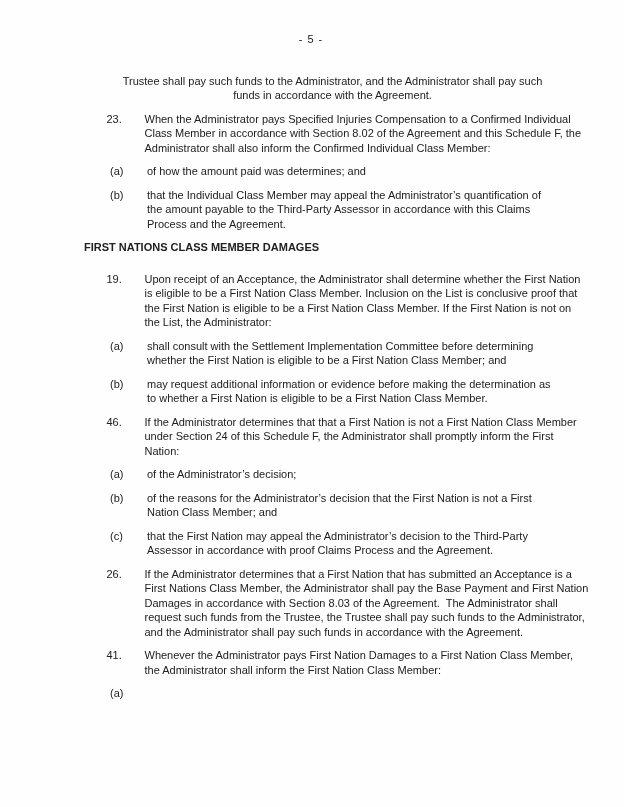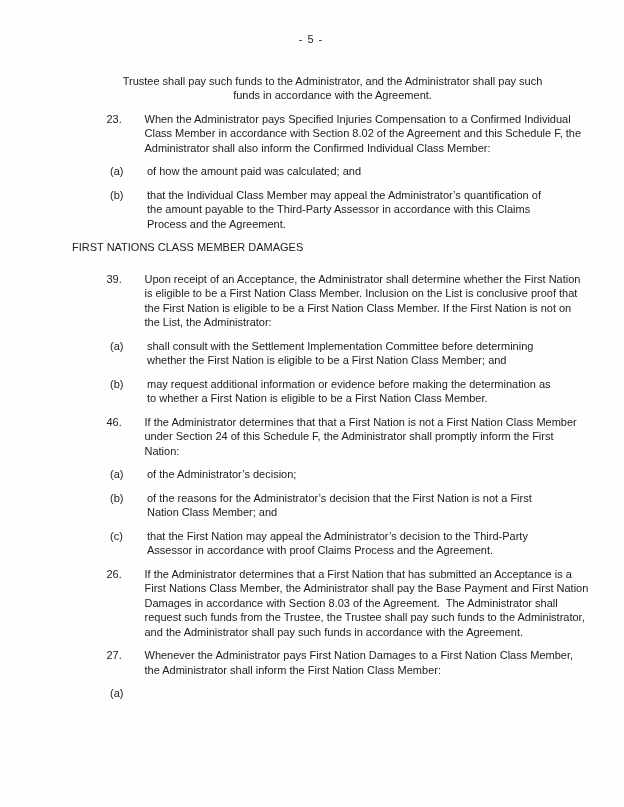--- a/index.html
+++ b/index.html
@@ -38,49 +38,50 @@
   .para .num  { flex: 0 0 38px; }
   .para .text { width: 445px; }
 
   
   .sub { display: flex; padding-left: 38px; }
   .sub .letter { flex: 0 0 37px; }
   .sub .text   { width: 406px; }
 
   
   .heading {
-    font-weight: normal;
+    font-weight: bold;
     margin-top: 4px;
     margin-bottom: 17px;
+    margin-left: 12px;
   }
 </style>
 </head>
 <body>
 
 <div class="page">
   <div class="page-number">- 5 -</div>
   <div id="doc-body">
       <div class="cont block">
         <span class="text">Trustee shall pay such funds to the Administrator, and the Administrator shall pay such funds in accordance with the Agreement.</span>
       </div>
       <div class="para block">
         <span class="num">23.</span>
         <span class="text">When the Administrator pays Specified Injuries Compensation to a Confirmed Individual Class Member in accordance with Section 8.02 of the Agreement and this Schedule F, the Administrator shall also inform the Confirmed Individual Class Member:</span>
       </div>
       <div class="sub block">
         <span class="letter">(a)</span>
-        <span class="text">of how the amount paid was calculated; and</span>
+        <span class="text">of how the amount paid was determines; and</span>
       </div>
       <div class="sub block">
         <span class="letter">(b)</span>
         <span class="text">that the Individual Class Member may appeal the Administrator’s quantification of the amount payable to the Third-Party Assessor in accordance with this Claims Process and the Agreement.</span>
       </div>
       <div class="heading block">FIRST NATIONS CLASS MEMBER DAMAGES</div>
       <div class="para block">
-        <span class="num">39.</span>
+        <span class="num">19.</span>
         <span class="text">Upon receipt of an Acceptance, the Administrator shall determine whether the First Nation is eligible to be a First Nation Class Member. Inclusion on the List is conclusive proof that the First Nation is eligible to be a First Nation Class Member. If the First Nation is not on the List, the Administrator:</span>
       </div>
       <div class="sub block">
         <span class="letter">(a)</span>
         <span class="text">shall consult with the Settlement Implementation Committee before determining whether the First Nation is eligible to be a First Nation Class Member; and</span>
       </div>
       <div class="sub block">
         <span class="letter">(b)</span>
         <span class="text">may request additional information or evidence before making the determination as to whether a First Nation is eligible to be a First Nation Class Member.</span>
       </div>
@@ -98,20 +99,20 @@
       </div>
       <div class="sub block">
         <span class="letter">(c)</span>
         <span class="text">that the First Nation may appeal the Administrator’s decision to the Third-Party Assessor in accordance with proof Claims Process and the Agreement.</span>
       </div>
       <div class="para block">
         <span class="num">26.</span>
         <span class="text">If the Administrator determines that a First Nation that has submitted an Acceptance is a First Nations Class Member, the Administrator shall pay the Base Payment and First Nation Damages in accordance with Section 8.03 of the Agreement.  The Administrator shall request such funds from the Trustee, the Trustee shall pay such funds to the Administrator, and the Administrator shall pay such funds in accordance with the Agreement.</span>
       </div>
       <div class="para block">
-        <span class="num">27.</span>
+        <span class="num">41.</span>
         <span class="text">Whenever the Administrator pays First Nation Damages to a First Nation Class Member, the Administrator shall inform the First Nation Class Member:</span>
       </div>
       <div class="sub block">
         <span class="letter">(a)</span>
       </div>
     </div>
 </div>
 
 </body></html>

